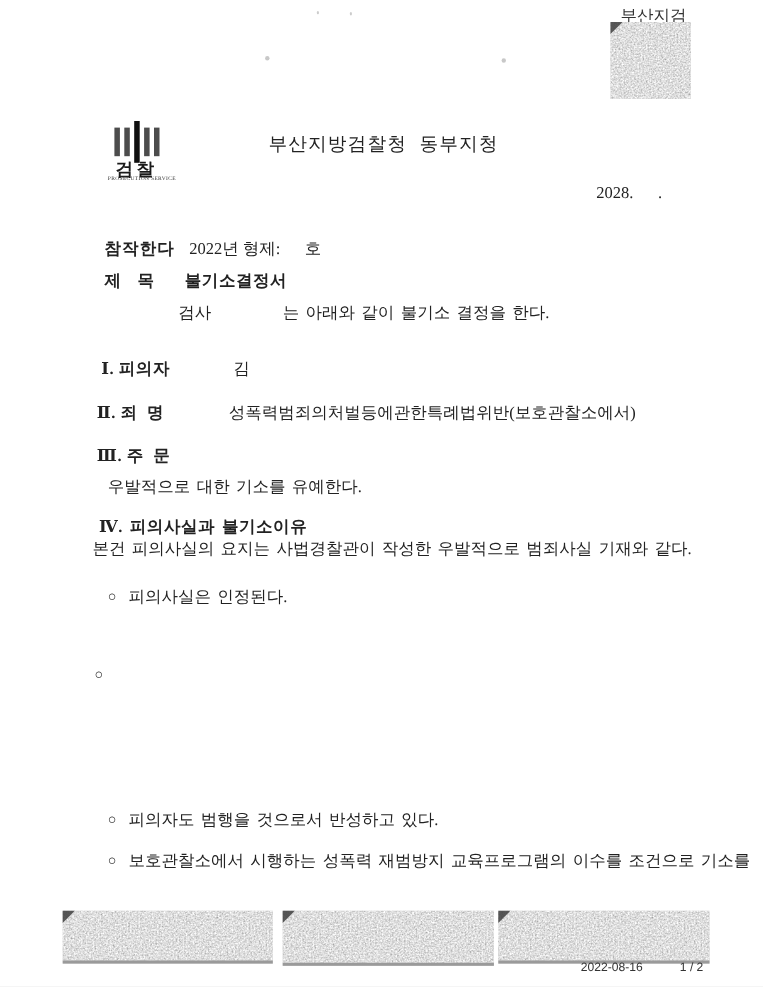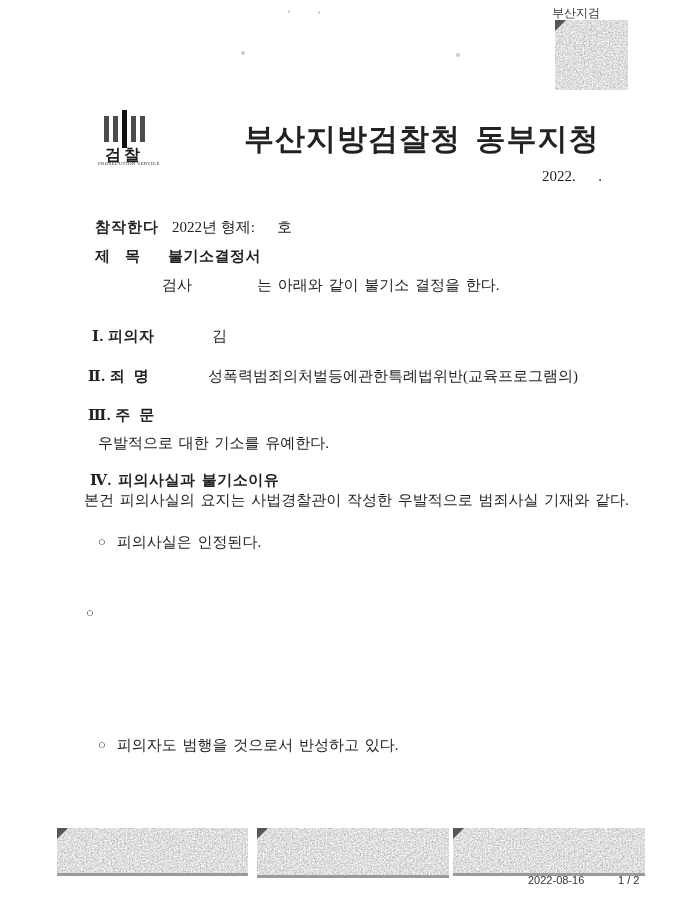--- a/index.html
+++ b/index.html
@@ -9,23 +9,23 @@
     font-family:"Liberation Serif","DejaVu Serif",serif; color:#222;
   }
   .abs { position:absolute; }
   .b { font-weight:bold; }
   .pre { white-space:pre; }
   .nw { white-space:nowrap; }
   .line { font-size:15px; line-height:18px; }
   .body-word { word-spacing:2px; }
 
   
-  .stamp-label { top:5px; left:528px; width:72px; text-align:right; font-size:12px; color:#333; }
+  .stamp-label { top:5px; left:564px; width:72px; text-align:left; font-size:15px; color:#333; }
   .stamp-noise { top:20px; left:555px; width:73px; height:70px; }
-  .doc-title { top:119px; left:244px; font-size:30px; font-weight:bold; letter-spacing:1px; word-spacing:6px; }
+  .doc-title { top:119px; left:244px; font-size:17px; font-weight:normal; letter-spacing:1px; word-spacing:6px; }
   .date-line { top:168px; left:542px; font-size:15px; }
 
   
   .logo { top:110px; left:98px; width:52px; text-align:center; }
   .logo-bars { display:flex; justify-content:center; align-items:center; height:38px; }
   .bar { width:5px; margin:0 2px; background:#4c4c4c; height:26px; }
   .bar.mid { background:#101010; height:38px; }
   .logo-kr { font-size:16px; font-weight:bold; letter-spacing:3px; color:#1a1a1a; line-height:12px; margin-top:1px; }
   .logo-en { font-size:5px; letter-spacing:0.3px; color:#333; line-height:6px; white-space:nowrap; }
   .sec-head { font-size:15px; font-weight:bold; letter-spacing:0.5px; }
@@ -95,21 +95,21 @@
         <span class="bar mid"></span>
         <span class="bar"></span>
         <span class="bar"></span>
     </div>
     <div class="logo-kr">검찰</div>
     <div class="logo-en">PROSECUTION SERVICE</div>
   </div>
 
   <div class="abs doc-title">부산지방검찰청 동부지청</div>
 
-  <div class="abs date-line pre">2022.      .</div>
+  <div class="abs date-line pre">2028.      .</div>
 
   <div class="abs line" style="top:218px;left:0;right:0">
     <span class="abs b" style="left:95px;letter-spacing:1px">참작한다</span>
     <span class="abs" style="left:172px">2022년 형제:</span>
     <span class="abs" style="left:277px">호</span>
   </div>
   <div class="abs line" style="top:247px;left:0;right:0">
     <span class="abs b pre" style="left:95px">제    목</span>
     <span class="abs b" style="left:168px;letter-spacing:0.5px">불기소결정서</span>
   </div>
@@ -117,40 +117,43 @@
     <span class="abs" style="left:162px">검사</span>
     <span class="abs body-word" style="left:257px">는 아래와 같이 불기소 결정을 한다.</span>
   </div>
 
   <div class="abs line" style="top:327px;left:0;right:0">
     <span class="abs sec-head" style="left:92px">Ⅰ. 피의자</span>
     <span class="abs" style="left:212px">김</span>
   </div>
   <div class="abs line" style="top:367px;left:0;right:0">
     <span class="abs sec-head pre" style="left:88px">Ⅱ. 죄  명</span>
-    <span class="abs" style="left:208px">성폭력범죄의처벌등에관한특례법위반(교육프로그램의)</span>
+    <span class="abs" style="left:208px">성폭력범죄의처벌등에관한특례법위반(보호관찰소에서)</span>
   </div>
   <div class="abs line" style="top:406px;left:0;right:0">
     <span class="abs sec-head pre" style="left:88px">Ⅲ. 주  문</span>
   </div>
   <div class="abs line body-word" style="top:434px;left:98px">우발적으로 대한 기소를 유예한다.</div>
   <div class="abs line" style="top:471px;left:0;right:0">
     <span class="abs sec-head body-word" style="left:90px">Ⅳ. 피의사실과 불기소이유</span>
   </div>
 
   <div class="abs para nw body-word" style="top:483px;left:84px">본건 피의사실의 요지는 사법경찰관이 작성한 우발적으로 범죄사실 기재와 같다.</div>
 
   <div class="abs para bullet nw body-word" style="top:525px">
     <span class="marker">○</span><span>피의사실은 인정된다.</span>
   </div>
   <div class="abs para bullet-multi body-word" style="top:595px">
     <span class="marker">○</span>
   </div>
   <div class="abs para bullet nw body-word" style="top:728px">
     <span class="marker">○</span><span>피의자도 범행을 것으로서 반성하고 있다.</span>
+  </div>
+  <div class="abs para bullet nw body-word" style="top:765px">
+    <span class="marker">○</span><span>보호관찰소에서 시행하는 성폭력 재범방지 교육프로그램의 이수를 조건으로 기소를</span>
   </div>
 
   <div class="abs noise noise-footer nf1">
     <svg>
         <rect width="100%" height="100%" filter="url(#noiseF)"></rect>
       </svg>
     <i class="tri"></i>
   </div>
   <div class="abs noise noise-footer nf2">
     <svg>

